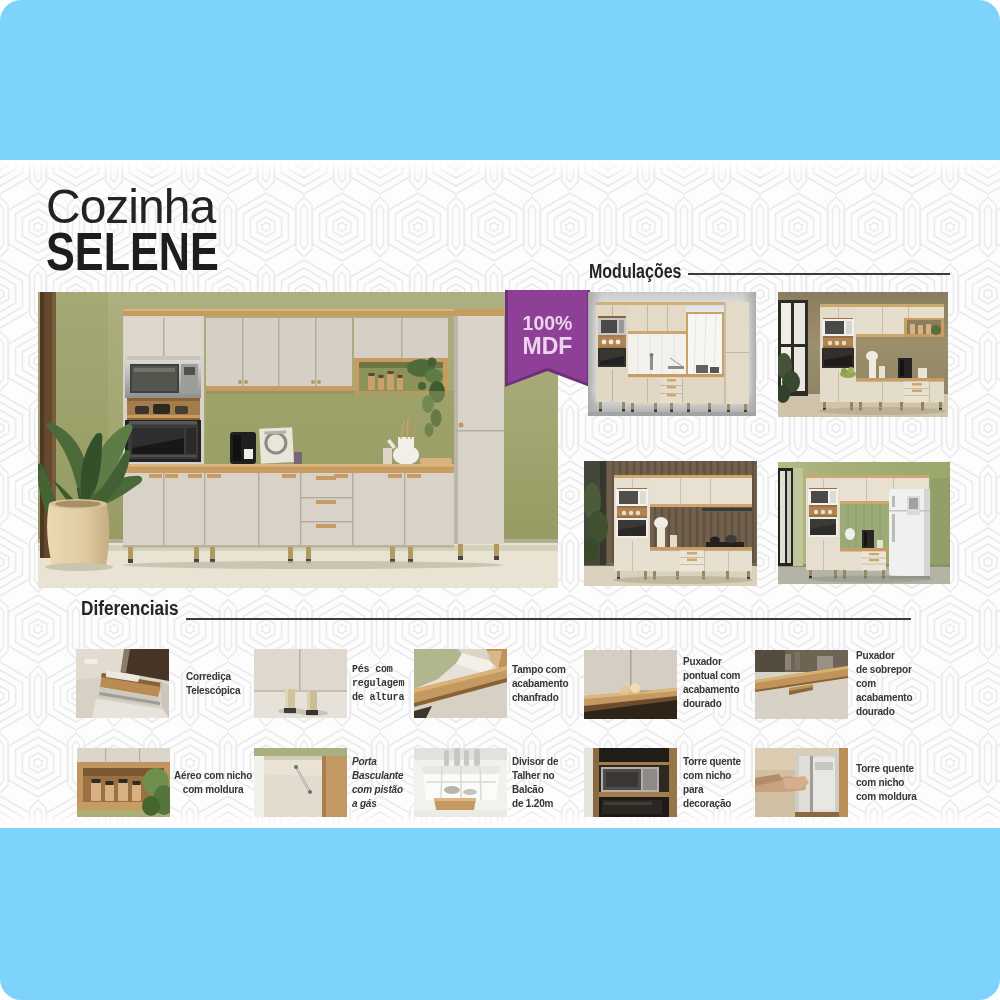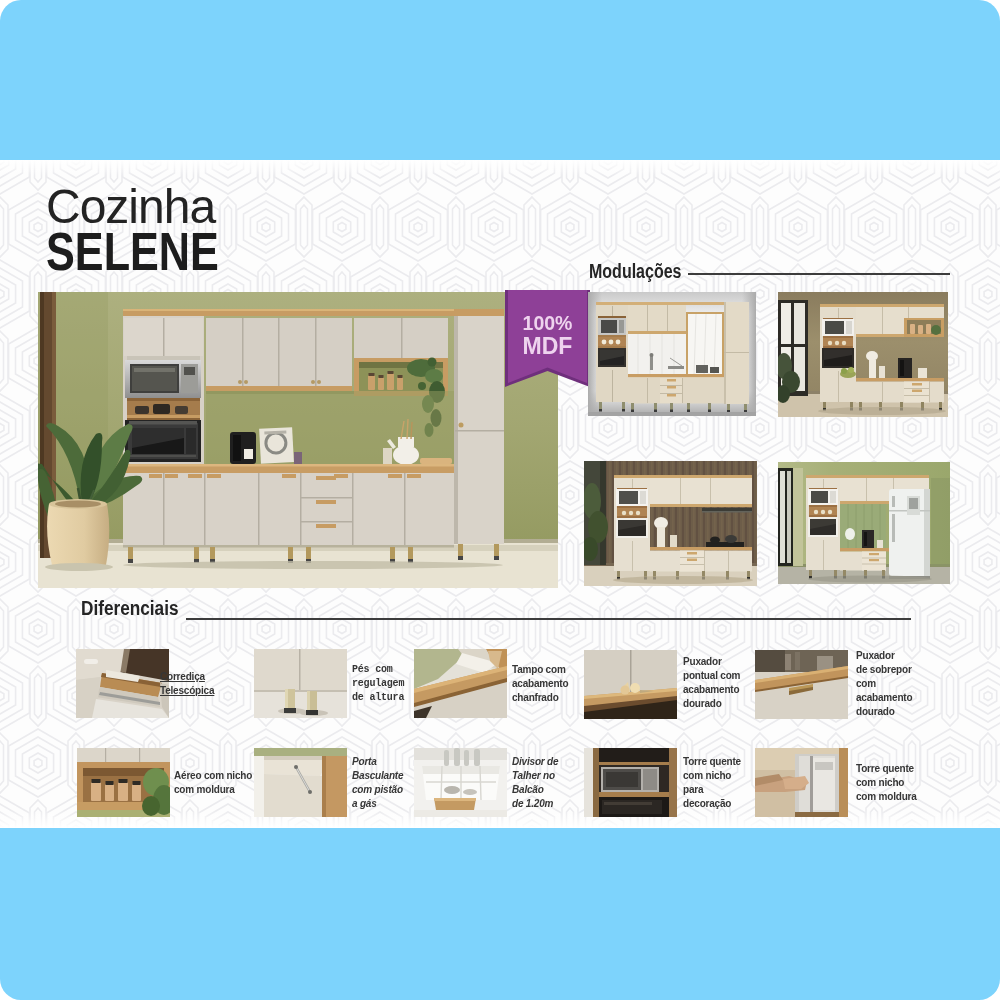--- a/index.html
+++ b/index.html
@@ -665,21 +665,21 @@
     <rect x="8" y="10" width="14" height="5" rx="2.5" fill="#f1eee8"></rect>
     <path d="M26,24 L86,34 L82,48 L24,38 Z" fill="#b98c54"></path>
     <path d="M26,24 L86,34 L85,38 L25,28 Z" fill="#8a6236"></path>
     <path d="M30,21 L64,27 L62,33 L30,28 Z" fill="#ece8de"></path>
     <path d="M24,38 L82,48 L84,58 L20,48 Z" fill="#cfc9bd"></path>
     <path d="M24,43 L84,53 L84,56 L23,46 Z" fill="#9d9d99"></path>
     <path d="M0,31 L24,28 L20,69 L0,69 Z" fill="#d7d1c5"></path>
     <path d="M20,50 L86,60 L93,69 L16,69 Z" fill="#e7e4dd"></path>
     <path d="M84,34 L93,36 L93,69 L86,58 Z" fill="#ccc6ba"></path>
   </svg></div>
-  <div class="abs cap" style="left:160px;top:670px;text-decoration:underline;">Corrediça<br>Telescópica</div>
+  <div class="abs cap" style="left:186px;top:670px;">Corrediça<br>Telescópica</div>
   <div class="abs" style="left:254px;top:649px;"><svg width="93" height="69" viewBox="0 0 93 69">
     <rect width="93" height="69" fill="#e6e2da"></rect>
     <rect width="93" height="42" fill="#dfd9cd"></rect>
     <rect x="45" width="1.5" height="42" fill="#b8b2a6"></rect>
     <rect y="41" width="93" height="2" fill="#c5bfb2"></rect>
     <ellipse cx="38" cy="62" rx="14" ry="3" fill="#c9c3b7"></ellipse>
     <ellipse cx="60" cy="64" rx="14" ry="3" fill="#c9c3b7"></ellipse>
     <rect x="31" y="40" width="10" height="22" fill="#cfc49c"></rect>
     <rect x="31" y="40" width="3" height="22" fill="#e0d7b4"></rect>
     <rect x="30" y="59" width="12" height="5" fill="#3c3c3a"></rect>
@@ -752,21 +752,21 @@
           <rect x="55.5" y="33" width="8" height="4"></rect>
     </g>
     <rect y="54" width="93" height="8" fill="#c79c63"></rect>
     <rect y="62" width="93" height="7" fill="#aab073"></rect>
     <g>
       <ellipse cx="79" cy="34" rx="13" ry="14" fill="#6f8f4e"></ellipse>
       <ellipse cx="87" cy="52" rx="11" ry="15" fill="#55753c"></ellipse>
       <ellipse cx="74" cy="58" rx="9" ry="10" fill="#47652f"></ellipse>
     </g>
   </svg></div>
-  <div class="abs cap" style="left:174px;top:769px;">Aéreo com nicho<br>com moldura</div>
+  <div class="abs cap" style="left:174px;top:769px;text-align:center;">Aéreo com nicho<br>com moldura</div>
   <div class="abs" style="left:254px;top:748px;"><svg width="93" height="69" viewBox="0 0 93 69">
     <rect width="93" height="69" fill="#eeece6"></rect>
     <rect width="93" height="8" fill="#a9b080"></rect>
     <path d="M2,8 L78,8 L66,28 L10,26 Z" fill="#e9e3d6"></path>
     <path d="M2,8 L78,8 L76,12 L4,12 Z" fill="#d4cdbe"></path>
     <rect x="68" y="8" width="25" height="61" fill="#c49862"></rect>
     <rect x="68" y="8" width="4" height="61" fill="#aa7f4c"></rect>
     <path d="M10,26 L68,28 L68,69 L10,69 Z" fill="#e2dccf"></path>
     <line x1="42" y1="19" x2="56" y2="44" stroke="#a8a8a4" stroke-width="2.5"></line>
     <line x1="42" y1="19" x2="56" y2="44" stroke="#dadad6" stroke-width="1"></line>
@@ -791,21 +791,21 @@
           <line x1="47" y1="18" x2="47" y2="52"></line>
           <line x1="66" y1="18" x2="67" y2="52"></line>
       <line x1="12" y1="34" x2="82" y2="34"></line>
     </g>
     <ellipse cx="38" cy="42" rx="8" ry="4" fill="#b9b6ae"></ellipse>
     <ellipse cx="56" cy="44" rx="7" ry="3" fill="#c6c3bb"></ellipse>
     <path d="M20,50 L62,50 L60,62 L22,62 Z" fill="#c49a62"></path>
     <path d="M20,50 L62,50 L61.5,53 L20.5,53 Z" fill="#dcb67e"></path>
     <rect y="62" width="93" height="7" fill="#eceae5"></rect>
   </svg></div>
-  <div class="abs cap" style="left:512px;top:755px;font-style:italic;">Divisor de<br>Talher no<br>Balcão<br>de 1.20m</div>
+  <div class="abs cap" style="left:512px;top:755px;">Divisor de<br>Talher no<br>Balcão<br>de 1.20m</div>
   <div class="abs" style="left:584px;top:748px;"><svg width="93" height="69" viewBox="0 0 93 69">
     <rect width="93" height="69" fill="#2e2823"></rect>
     <rect x="0" width="9" height="69" fill="#e6e3dc"></rect>
     <rect x="9" width="6" height="69" fill="#8a6a42"></rect>
     <rect x="85" width="8" height="69" fill="#97744a"></rect>
     <rect x="15" y="0" width="70" height="14" fill="#221d19"></rect>
     <rect x="15" y="14" width="70" height="3" fill="#a57d4c"></rect>
     <rect x="17" y="19" width="58" height="25" fill="#b3b0ab"></rect>
     <rect x="19" y="21" width="38" height="21" fill="#4e4c49"></rect>
     <rect x="22" y="24" width="32" height="15" fill="#3a3835"></rect>

